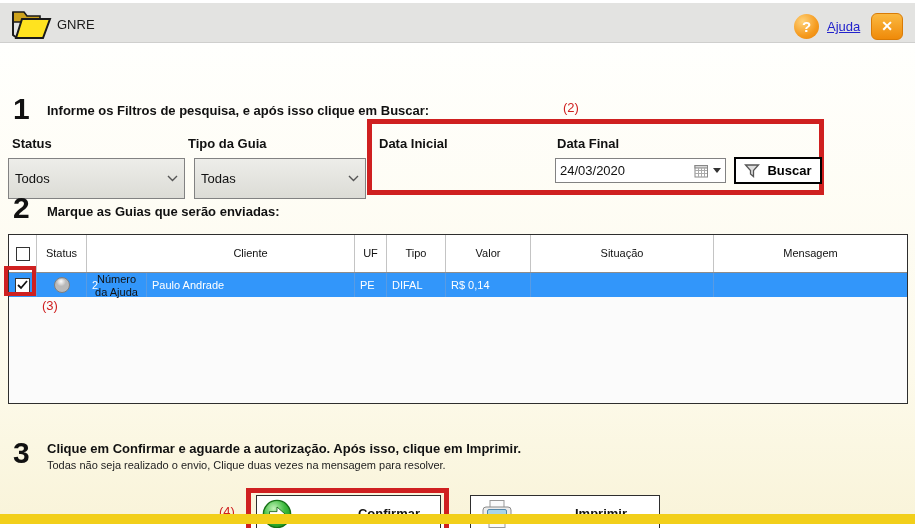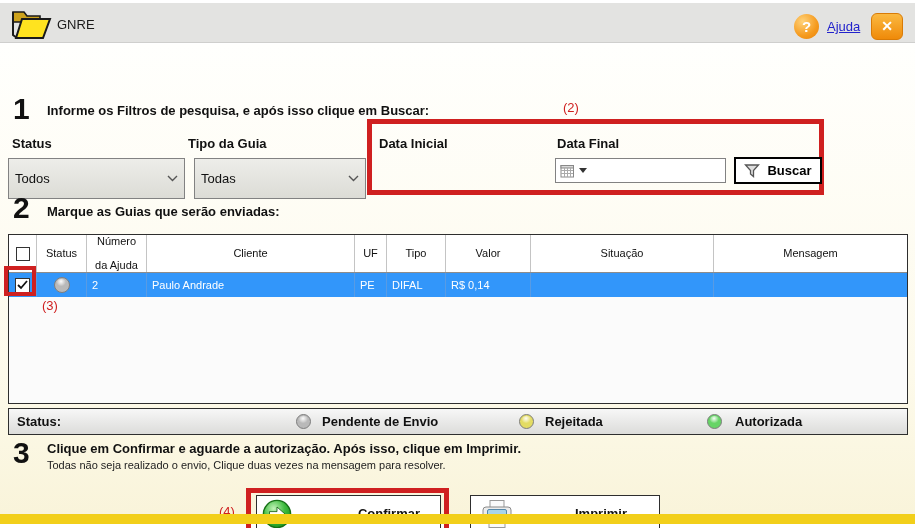--- a/index.html
+++ b/index.html
@@ -119,20 +119,21 @@
           <polyline points="1,1 5.5,5.5 10,1" fill="none" stroke="#555" stroke-width="1.4"></polyline>
         </svg>
     </div>
     <div class="select" style="left:194px; width:172px;">
       <span class="val">Todas</span>
       <svg width="11" height="7">
           <polyline points="1,1 5.5,5.5 10,1" fill="none" stroke="#555" stroke-width="1.4"></polyline>
         </svg>
     </div>
     <div class="datefield" style="left:555px; width:171px;">
+      <span class="val">24/03/2020</span>
       <svg width="15" height="14" viewBox="0 0 15 14">
         <rect x="1" y="1.5" width="12.5" height="11.5" fill="#fff" stroke="#888"></rect>
         <rect x="1" y="1.5" width="12.5" height="2.5" fill="#d8d8d8" stroke="#888"></rect>
         <path d="M4.5 4 v9 M7.5 4 v9 M10.5 4 v9 M1 6.5 h12 M1 9.5 h12" stroke="#aaa" stroke-width="1" fill="none"></path>
       </svg>
       <span class="dd-arrow"></span>
     </div>
     <button class="buscar-btn">
       <svg width="16" height="14" viewBox="0 0 16 14">
         <path d="M1.5 1 h13 l-5 5.5 v6 l-3 -2.5 v-3.5 z" fill="#dedede" stroke="#555" stroke-width="1.3"></path>
@@ -142,21 +143,21 @@
 
     <div class="step-num" style="left:13px; top:149px;">2</div>
     <div class="step-text" style="left:47px; top:160px;">Marque as Guias que serão enviadas:</div>
 
     <div class="grid">
       <div class="grid-header">
         <div class="cell c0">
           <span class="checkbox" style="width:14px;height:14px;"></span>
         </div>
         <div class="cell c1">Status</div>
-        <div class="cell c2" style="justify-content:space-between; flex-direction:column;">
+        <div class="cell c2" style="justify-content:flex-start; flex-direction:column;margin-top:38px;">
           <span>Número</span>
           <span>da Ajuda</span>
         </div>
         <div class="cell c3" style="justify-content:center;">Cliente</div>
         <div class="cell c4">UF</div>
         <div class="cell c5">Tipo</div>
         <div class="cell c6" style="justify-content:center;">Valor</div>
         <div class="cell c7" style="justify-content:center;">Situação</div>
         <div class="cell c8" style="justify-content:center;">Mensagem</div>
       </div>
@@ -177,29 +178,20 @@
         <div class="cell c5">DIFAL</div>
         <div class="cell c6">R$ 0,14</div>
         <div class="cell c7"></div>
         <div class="cell c8"></div>
       </div>
     </div>
 
     <div class="red-box" style="left:4px; top:222px; width:32px; height:30px; border-width:4px;"></div>
     <div class="annot" style="left:42px; top:254px;">(3)</div>
 
-    <div class="legend">
-      <span class="lbl">Status:</span>
-      <span class="status-circle" style="left: 287px; background-color: rgb(185, 185, 185);"></span>
-      <span class="item-lbl" style="left:313px;">Pendente de Envio</span>
-      <span class="status-circle" style="left: 510px; background-color: rgb(227, 220, 99);"></span>
-      <span class="item-lbl" style="left:536px;">Rejeitada</span>
-      <span class="status-circle" style="left: 698px; background-color: rgb(102, 212, 102);"></span>
-      <span class="item-lbl" style="left:726px;">Autorizada</span>
-    </div>
 
     <div class="step-num" style="left:13px; top:394px;">3</div>
     <div class="step-text" style="left:47px; top:397px;">Clique em Confirmar e aguarde a autorização. Após isso, clique em Imprimir.</div>
     <div class="step-sub" style="left:47px; top:415px;">Todas não seja realizado o envio, Clique duas vezes na mensagem para resolver.</div>
 
     <div class="annot" style="left:219px; top:460px;">(4)</div>
     <div class="red-box" style="left:246px; top:444px; width:203px; height:51px;"></div>
 
     <button class="action-btn" style="left:256px; width:185px; padding-right:20px;">
       <svg width="30" height="30" viewBox="0 0 30 30" style="margin-left:5px;">

